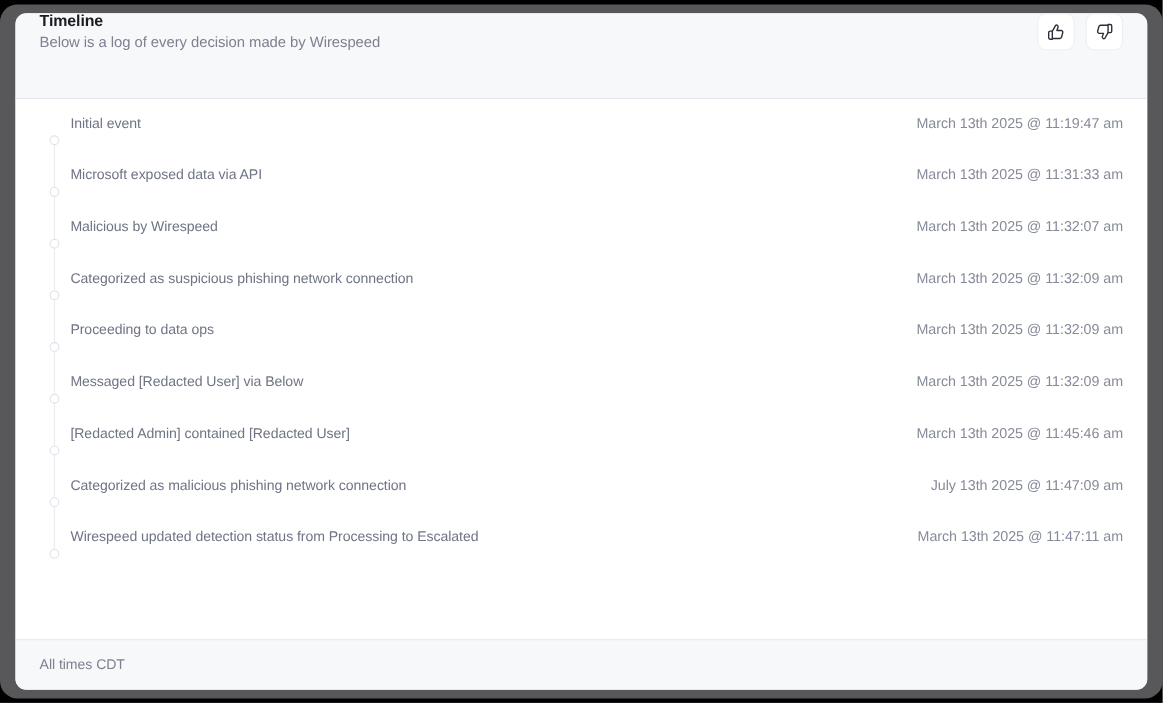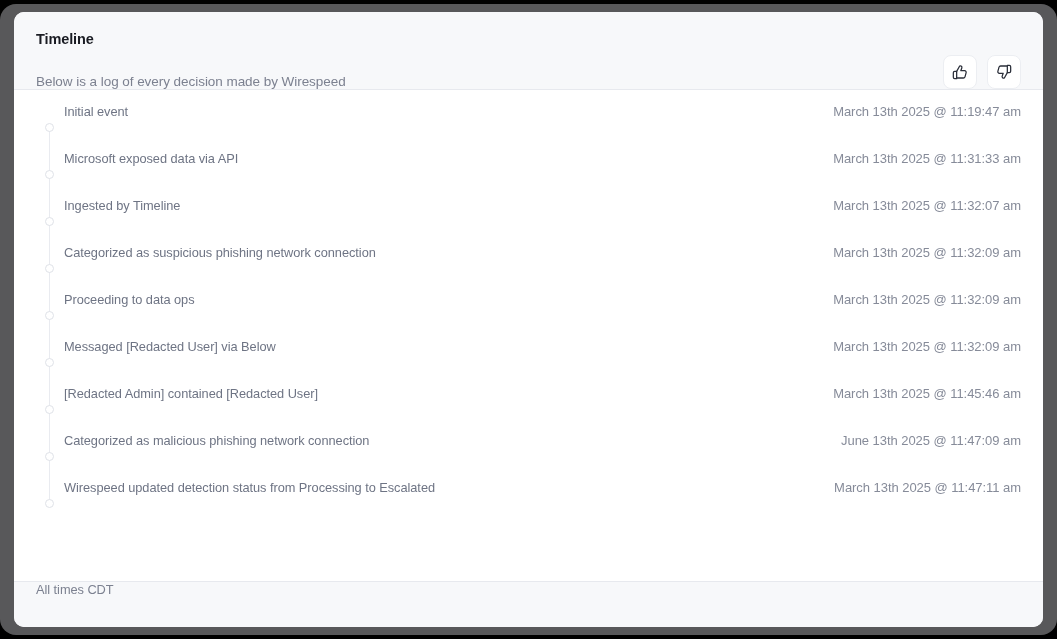--- a/index.html
+++ b/index.html
@@ -40,39 +40,38 @@
     flex-direction: column;
   }
 
   
   .card-header {
     flex: 0 0 auto;
     height: 78px;
     background: #f7f8fa;
     border-bottom: 1px solid #e7e9ee;
     display: flex;
-    align-items: flex-end;
+    align-items: flex-start;
     justify-content: space-between;
     padding: 0 22px 0 22px;
   }
 
   .header-text { display: flex; flex-direction: column; gap: 3px; }
 
   .header-title {
     font-size: 14.5px;
     font-weight: bold;
     color: #1a1c23;
     letter-spacing: -0.1px;
   }
 
   .header-sub {
     font-size: 13.5px;
     color: #7c8190;
     letter-spacing: -0.05px;
-    margin-top: 24px;
   }
 
   .header-actions { display: flex; gap: 10px; }
 
   .icon-button {
     width: 34px;
     height: 34px;
     border-radius: 8px;
     background: #ffffff;
     border: 1px solid #eceef2;
@@ -142,22 +141,22 @@
     text-align: right;
   }
 
   
   .card-footer {
     flex: 0 0 auto;
     height: 46px;
     background: #f7f8fa;
     border-top: 1px solid #e7e9ee;
     display: flex;
-    align-items: flex-start;
-    padding: 0 22px;
+    align-items: flex-end;
+    padding: 16px 22px;
   }
 
   .footer-text {
     font-size: 12.8px;
     color: #7c8190;
     letter-spacing: -0.05px;
   }
 </style>
 </head>
 <body>
@@ -198,21 +197,21 @@
             <span class="tl-label">Initial event</span>
             <span class="tl-time">March 13th 2025 @ 11:19:47 am</span>
           </div>
           <div class="tl-row">
             <span class="tl-dot"></span>
             <span class="tl-label">Microsoft exposed data via API</span>
             <span class="tl-time">March 13th 2025 @ 11:31:33 am</span>
           </div>
           <div class="tl-row">
             <span class="tl-dot"></span>
-            <span class="tl-label">Ingested by Timeline</span>
+            <span class="tl-label">Malicious by Wirespeed</span>
             <span class="tl-time">March 13th 2025 @ 11:32:07 am</span>
           </div>
           <div class="tl-row">
             <span class="tl-dot"></span>
             <span class="tl-label">Categorized as suspicious phishing network connection</span>
             <span class="tl-time">March 13th 2025 @ 11:32:09 am</span>
           </div>
           <div class="tl-row">
             <span class="tl-dot"></span>
             <span class="tl-label">Proceeding to data ops</span>
@@ -224,21 +223,21 @@
             <span class="tl-time">March 13th 2025 @ 11:32:09 am</span>
           </div>
           <div class="tl-row">
             <span class="tl-dot"></span>
             <span class="tl-label">[Redacted Admin] contained [Redacted User]</span>
             <span class="tl-time">March 13th 2025 @ 11:45:46 am</span>
           </div>
           <div class="tl-row">
             <span class="tl-dot"></span>
             <span class="tl-label">Categorized as malicious phishing network connection</span>
-            <span class="tl-time">June 13th 2025 @ 11:47:09 am</span>
+            <span class="tl-time">July 13th 2025 @ 11:47:09 am</span>
           </div>
           <div class="tl-row">
             <span class="tl-dot"></span>
             <span class="tl-label">Wirespeed updated detection status from Processing to Escalated</span>
             <span class="tl-time">March 13th 2025 @ 11:47:11 am</span>
           </div>
         </div>
     </div>
 
     <div class="card-footer">

